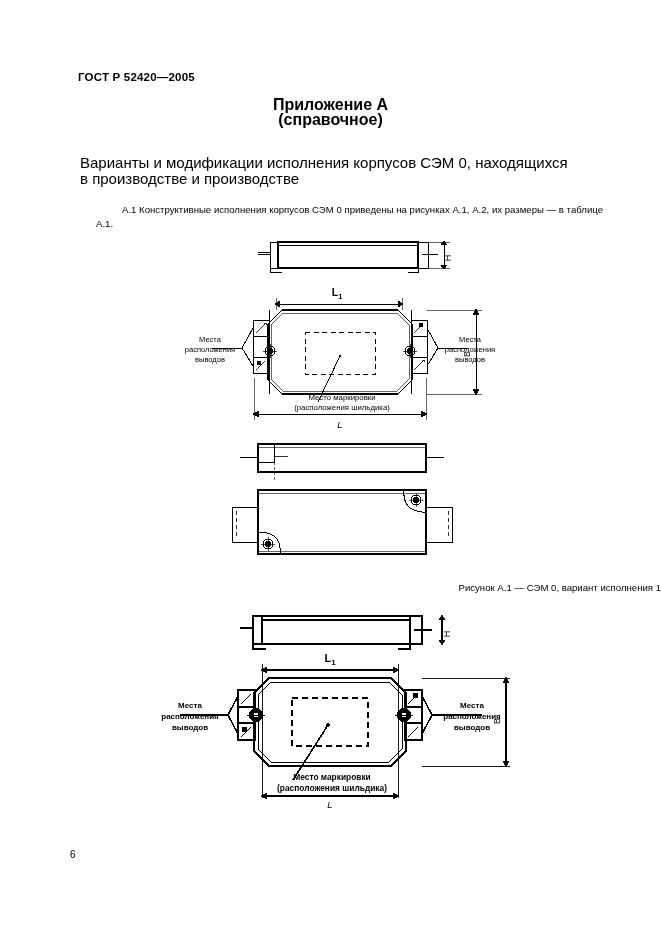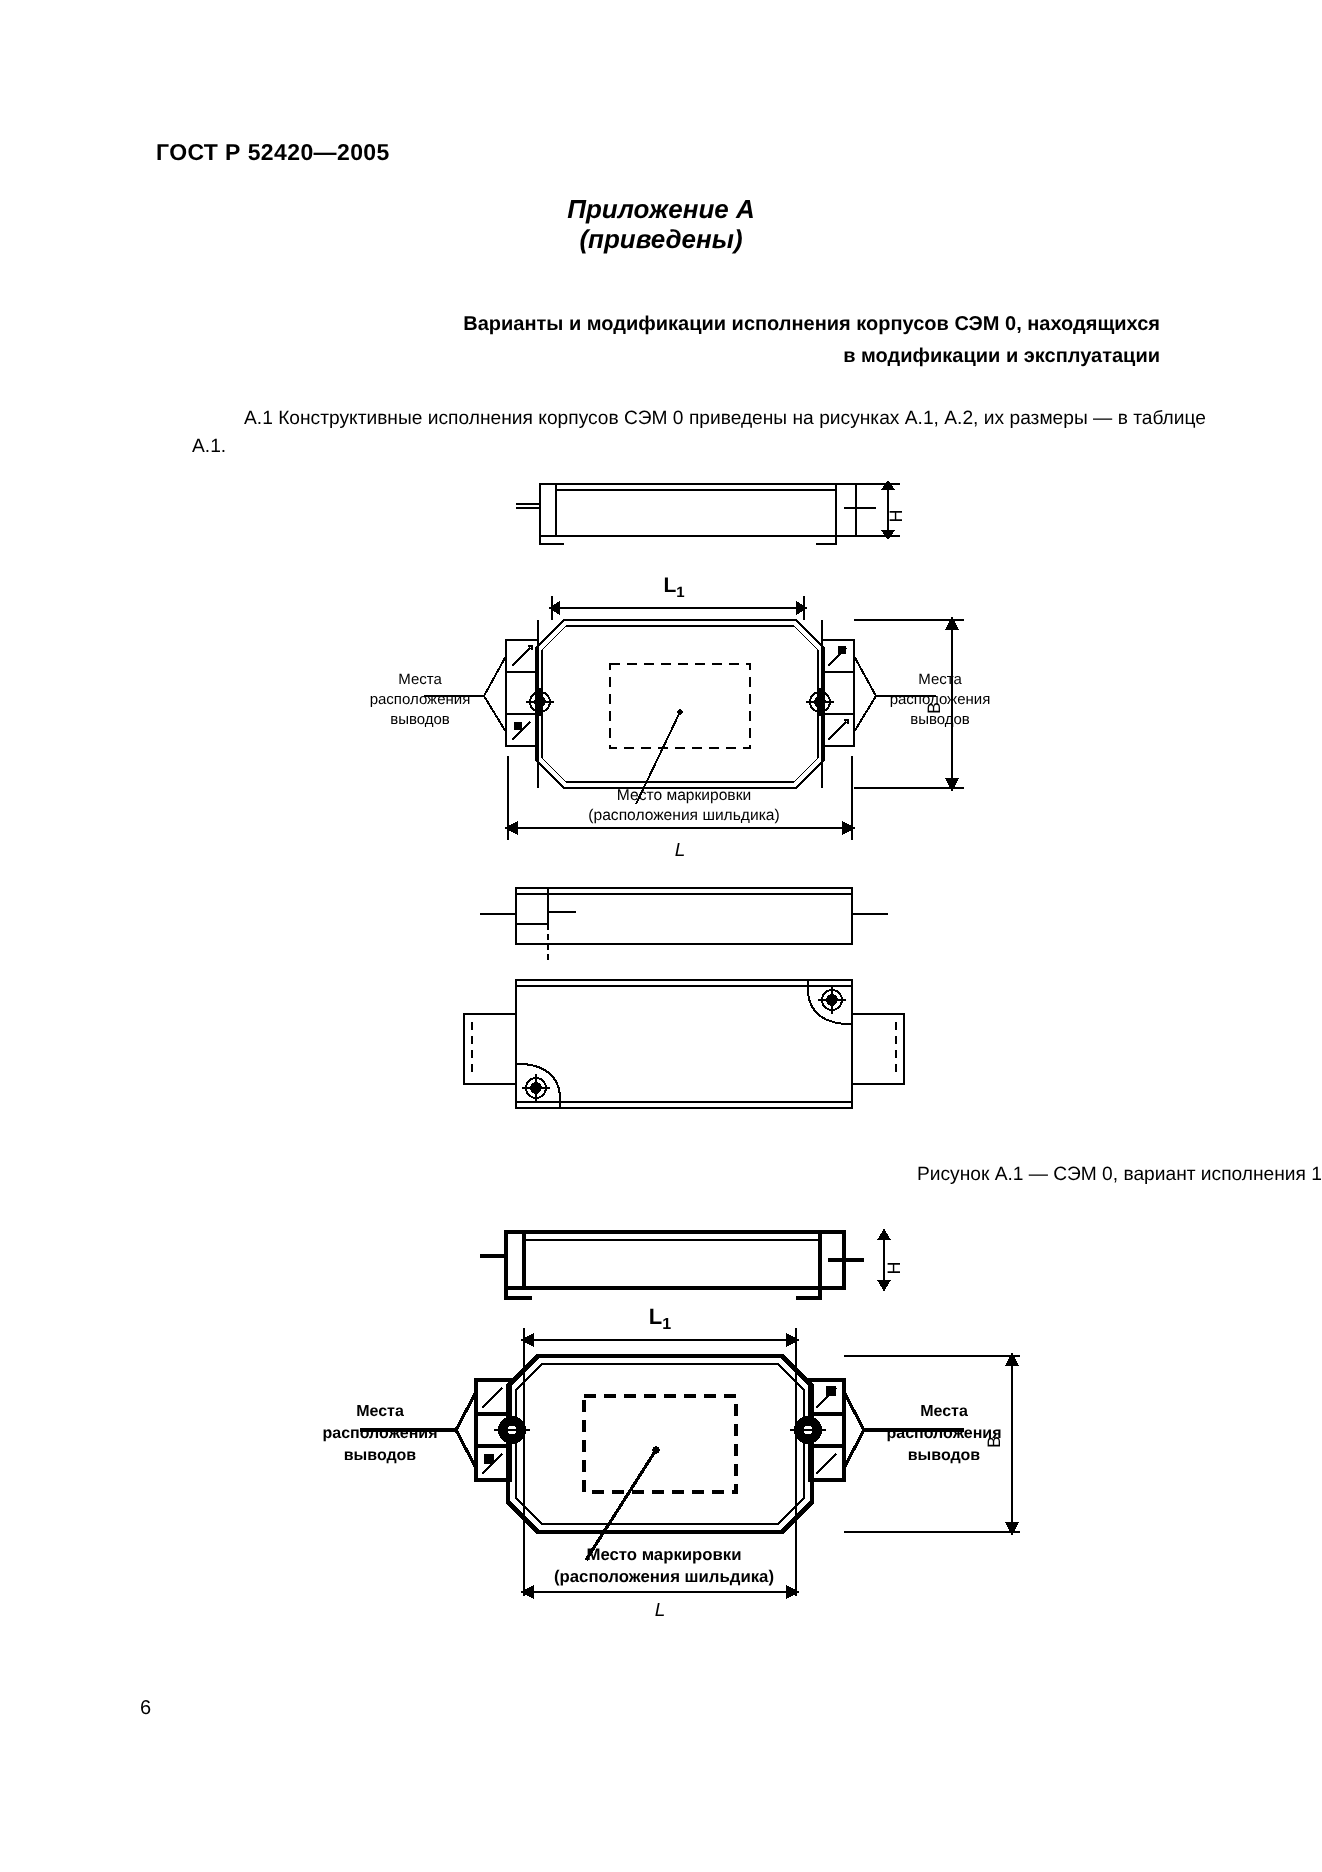--- a/index.html
+++ b/index.html
@@ -29,33 +29,32 @@
     font-size: 11.5px;
     font-weight: bold;
     letter-spacing: 0.2px;
   }
   .annex-block {
     position: absolute;
     left: 0;
     top: 97px;
     width: 661px;
     text-align: center;
-    font-size: 13px;
+    font-size: 16px;
     font-weight: bold;
     line-height: 15px;
-    font-style: italic;
   }
   .title-block {
     position: absolute;
     left: 80px;
     top: 155px;
     width: 500px;
-    text-align: right;
-    font-size: 10px;
-    font-weight: bold;
+    text-align: left;
+    font-size: 15px;
+    font-weight: normal;
     line-height: 16px;
   }
   .body-par {
     position: absolute;
     left: 96px;
     top: 203px;
     width: 507px;
     font-size: 9.6px;
     line-height: 14px;
     text-align: justify;
@@ -91,26 +90,26 @@
 </style>
 </head>
 <body>
 
 <div class="page">
 
   <div class="std-header">ГОСТ Р 52420—2005</div>
 
   <div class="annex-block">
     <div>Приложение А</div>
-    <div>(приведены)</div>
+    <div>(справочное)</div>
   </div>
 
   <div class="title-block">
     <div>Варианты и модификации исполнения корпусов СЭМ 0, находящихся</div>
-    <div>в модификации и эксплуатации</div>
+    <div>в производстве и производстве</div>
   </div>
 
   <div class="body-par"><span class="indent"></span><span>А.1  Конструктивные исполнения корпусов СЭМ 0 приведены на рисунках А.1, А.2, их размеры — в таблице А.1.</span></div>
 
   <div class="drawing" id="drawing-a1">
     <svg width="330" height="345" viewBox="0 0 330 345">
       <g fill="none" stroke="#000" stroke-width="1" shape-rendering="crispEdges">
 
         <rect x="108" y="10" width="140" height="26" stroke-width="1.2"></rect>
 

